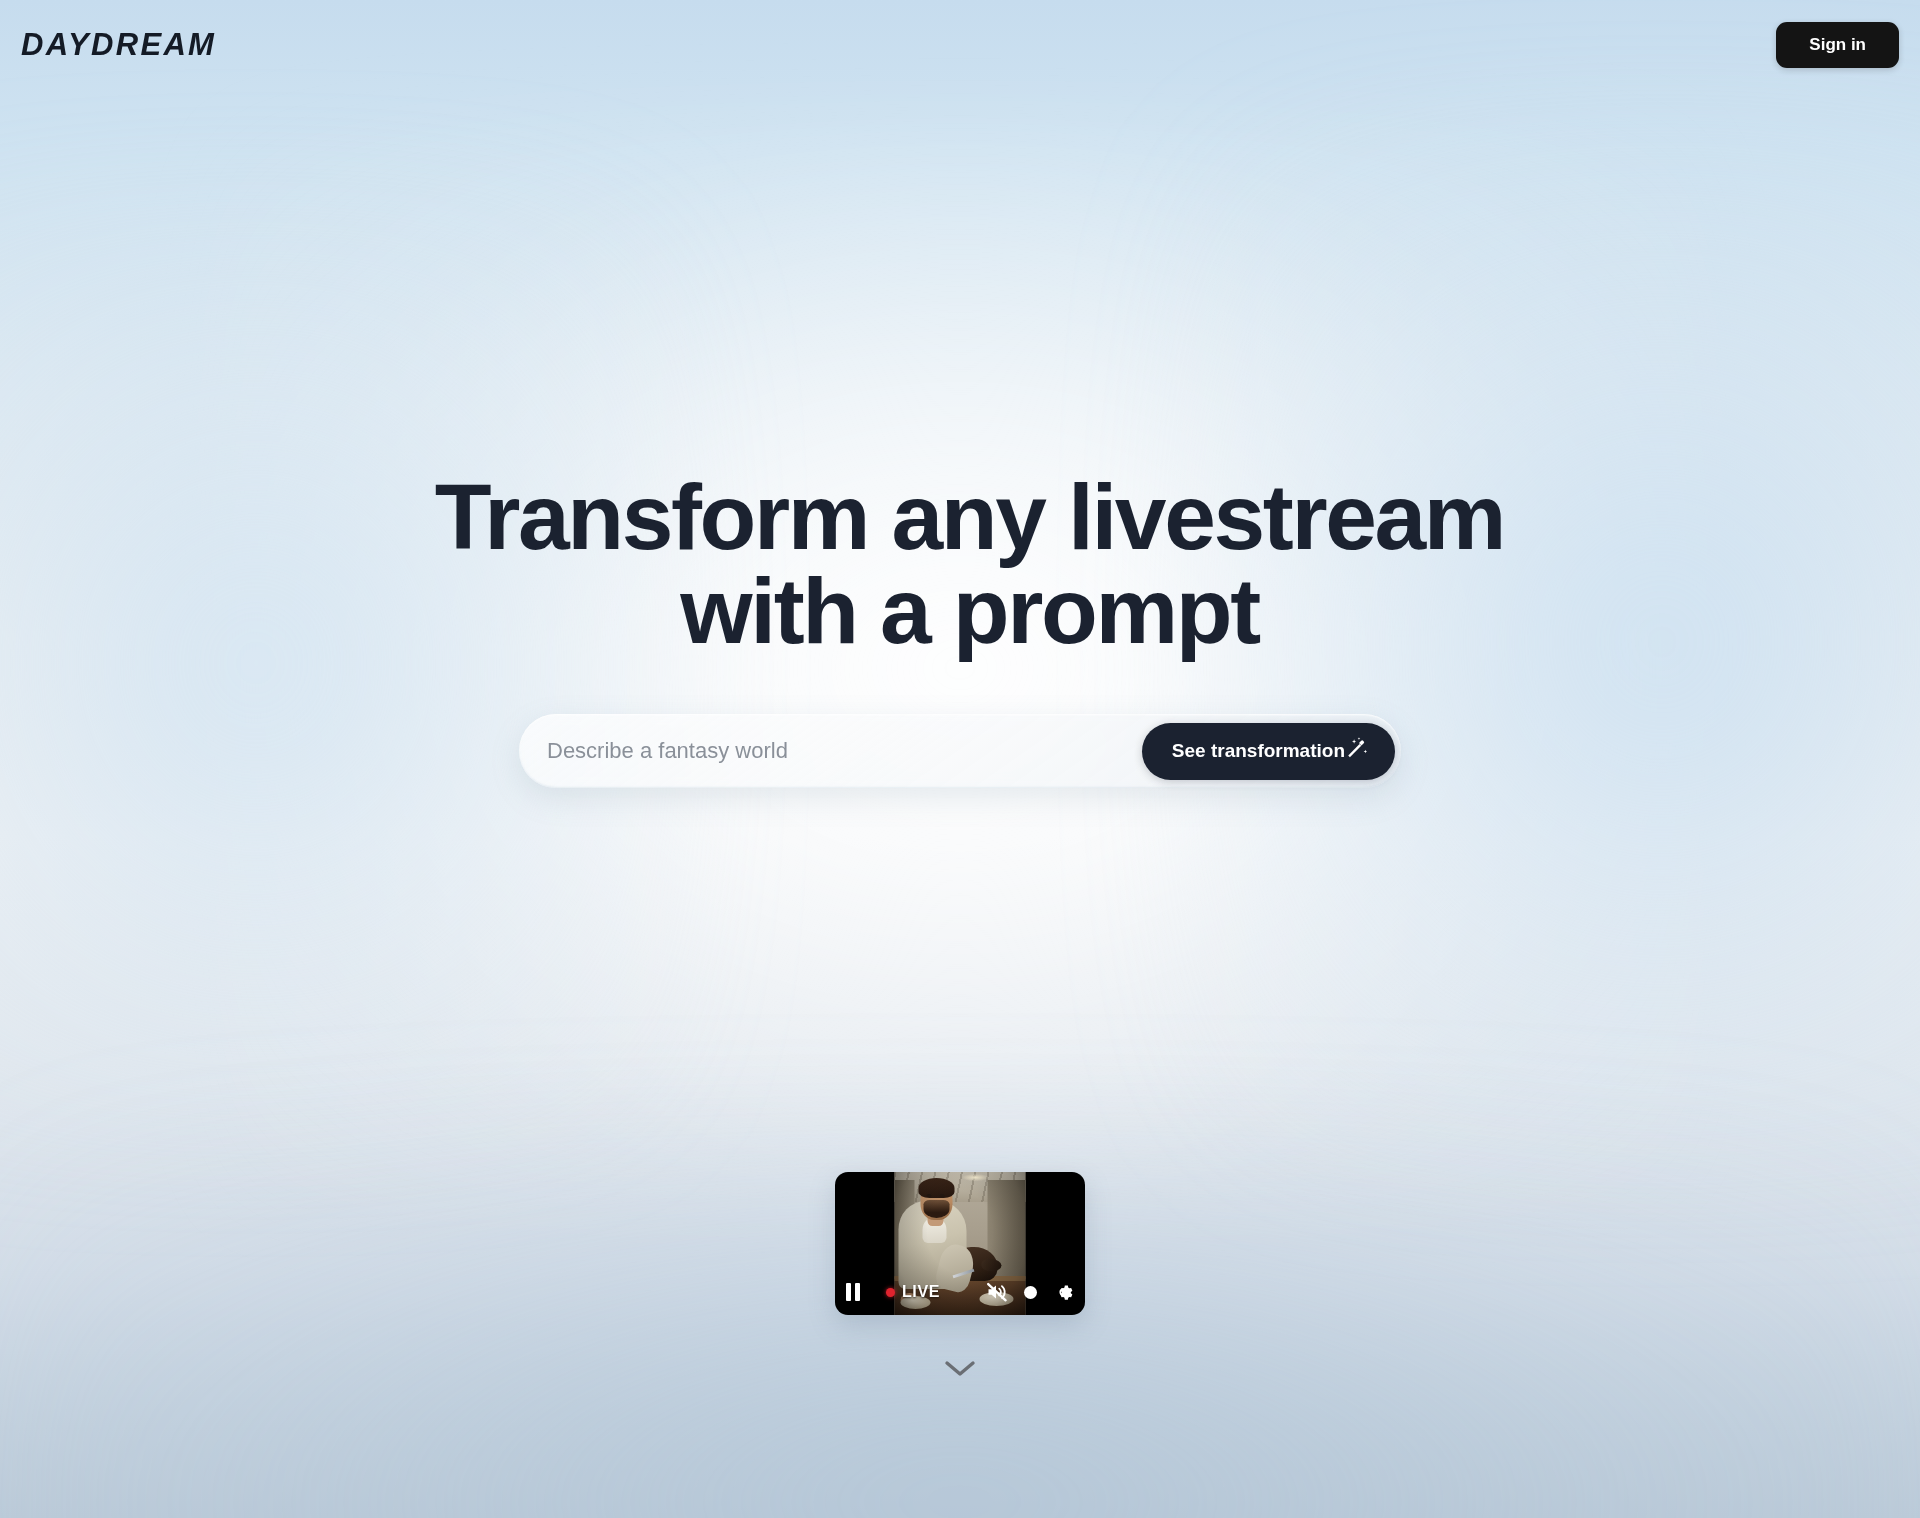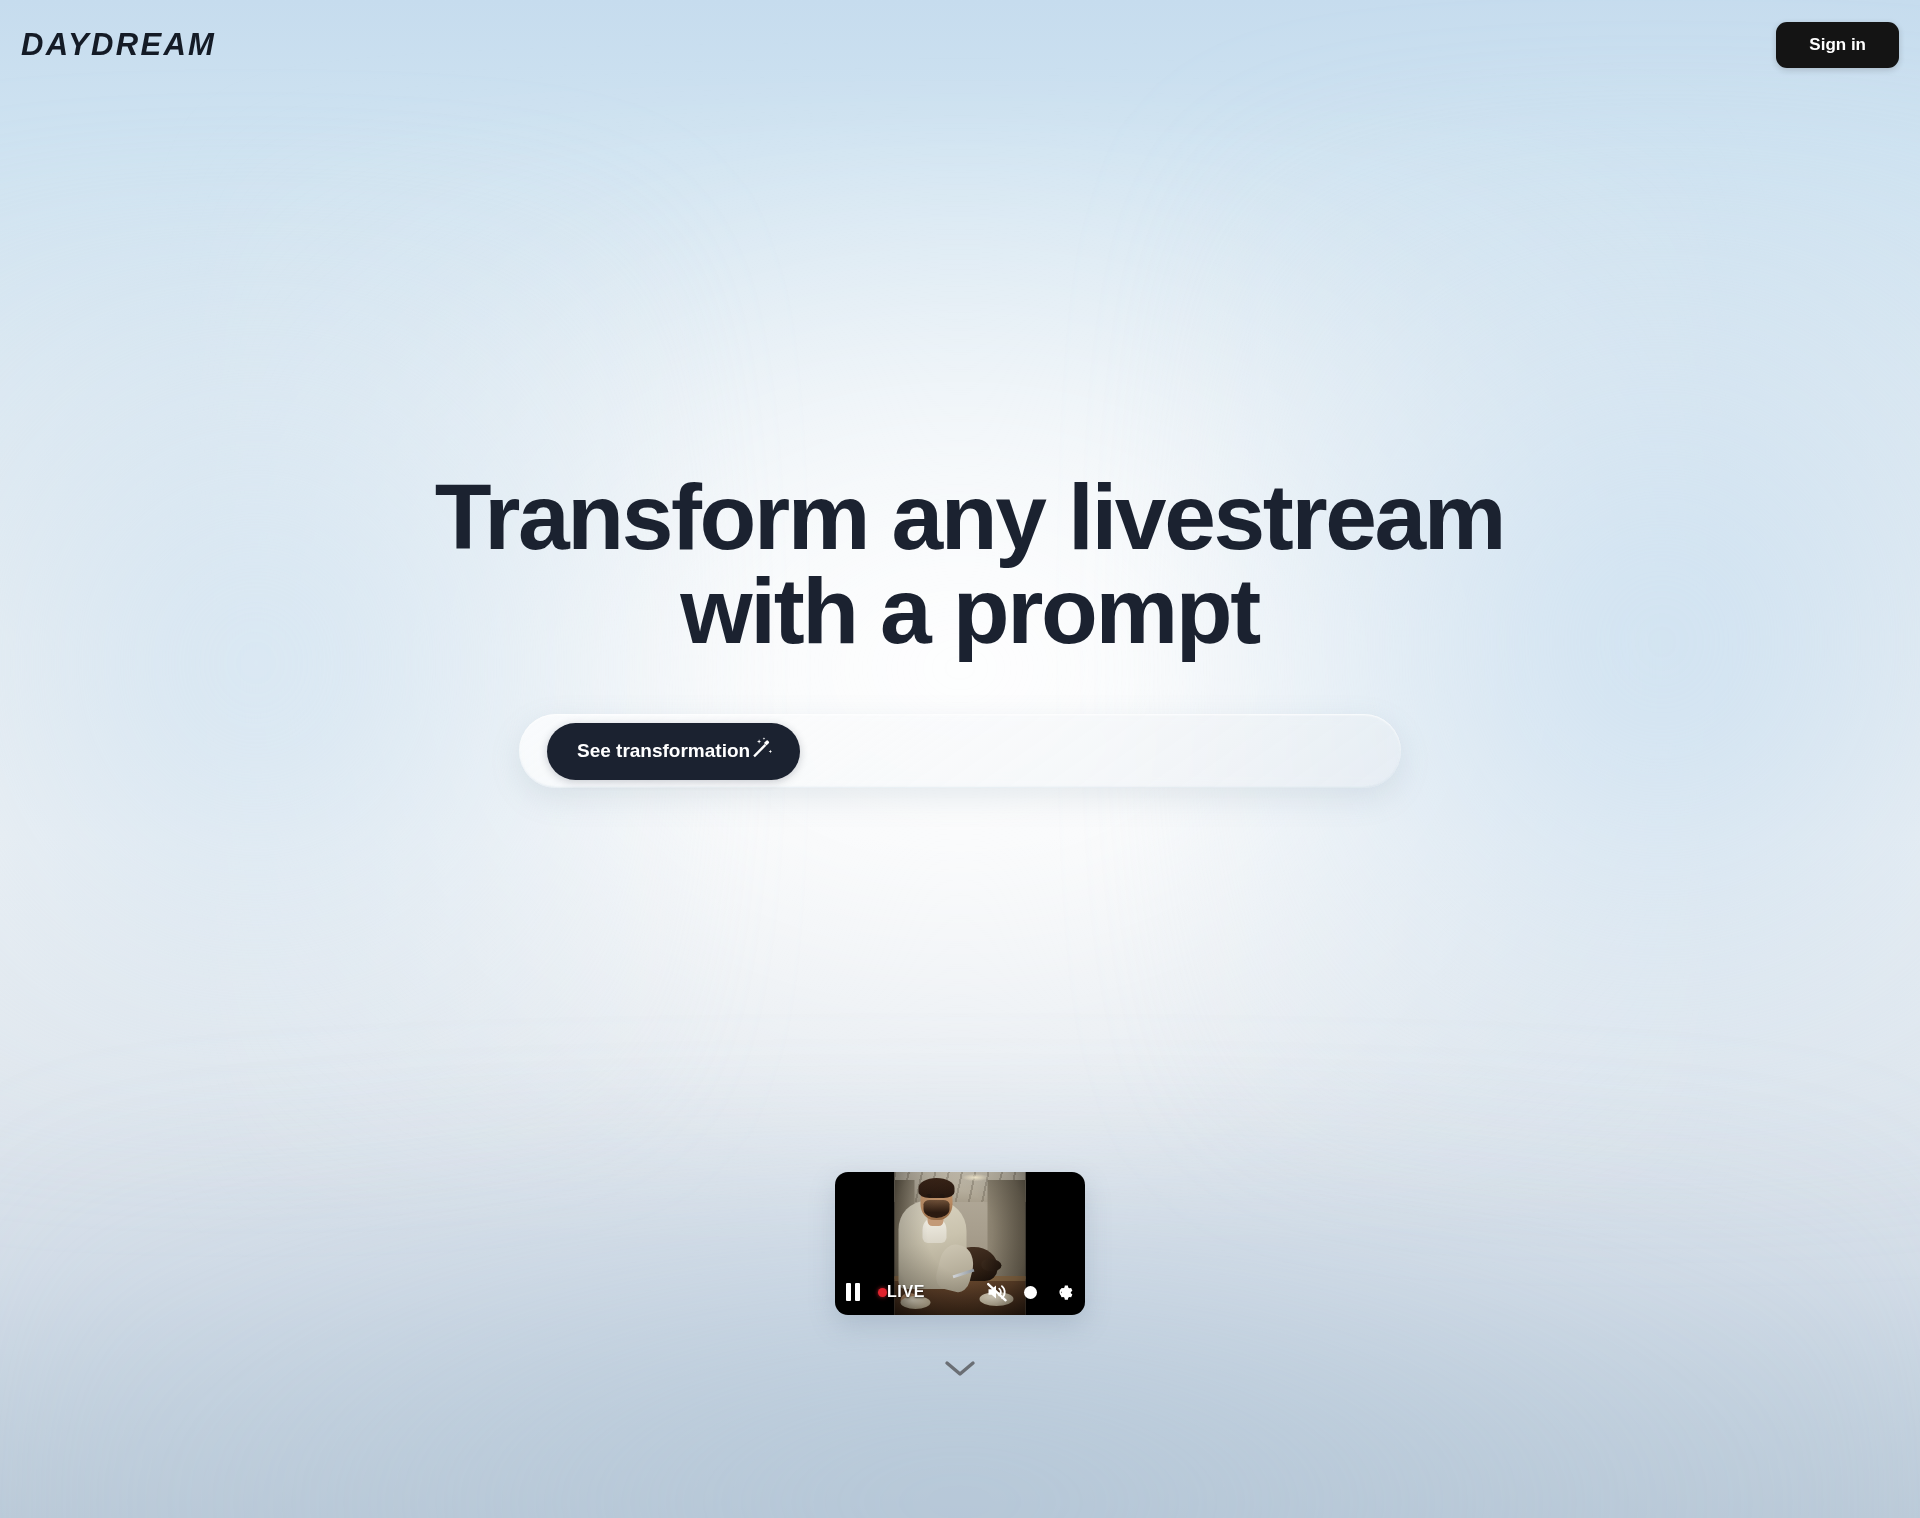--- a/index.html
+++ b/index.html
@@ -319,22 +319,22 @@
     z-index:5;
   }
   #pause-icon {
     display:flex; gap:4px; cursor:pointer;
   }
   #pause-icon span {
     display:block; width:5px; height:18px;
     background:#ffffff; border-radius:1px;
   }
   #live-group {
-    display:flex; align-items:center; 
-    margin-left:18px;
+    display:flex; align-items:center; gap:7px;
+    margin-left:26px;
   }
   #live-dot {
     width:9px; height:9px; border-radius:50%;
     background:#e0232e;
     box-shadow:0 0 4px rgba(224,35,46,0.8);
   }
   #live-label {
     color:#ffffff; font-size:16px;
     font-weight:bold; letter-spacing:0.6px;
     text-shadow:0 1px 2px rgba(0,0,0,0.6);
@@ -374,20 +374,21 @@
 
 <div id="hero">
   <h1 id="hero-title">
     <span class="line">Transform any livestream</span>
     <span class="line">with a prompt</span>
   </h1>
 </div>
 
 <div id="prompt-wrap">
   <div id="prompt-bar">
+    <input id="prompt-input" type="text" placeholder="Describe a fantasy world" style="">
     <button id="see-transformation-button">
       <span>See transformation</span>
       <span>
         <svg width="26" height="26" viewBox="0 0 24 24" fill="none" aria-hidden="true">
           <path d="M4.5 19.5L15 9l-1.6-1.6L3 18l1.5 1.5z" fill="#ffffff"></path>
           <path d="M15.2 8.8l2.1-2.1a1.2 1.2 0 0 0 0-1.7l-0.6-0.6a1.2 1.2 0 0 0-1.7 0l-2.1 2.1 2.3 2.3z" fill="#ffffff"></path>
           <path d="M8.4 3.1l0.55 1.45L10.4 5.1l-1.45 0.55L8.4 7.1l-0.55-1.45L6.4 5.1l1.45-0.55L8.4 3.1z" fill="#ffffff"></path>
           <path d="M18.8 12.6l0.45 1.2 1.2 0.45-1.2 0.45-0.45 1.2-0.45-1.2-1.2-0.45 1.2-0.45 0.45-1.2z" fill="#ffffff"></path>
           <path d="M12.9 1.2l0.33 0.87 0.87 0.33-0.87 0.33-0.33 0.87-0.33-0.87-0.87-0.33 0.87-0.33 0.33-0.87z" fill="#ffffff"></path>
         </svg>

